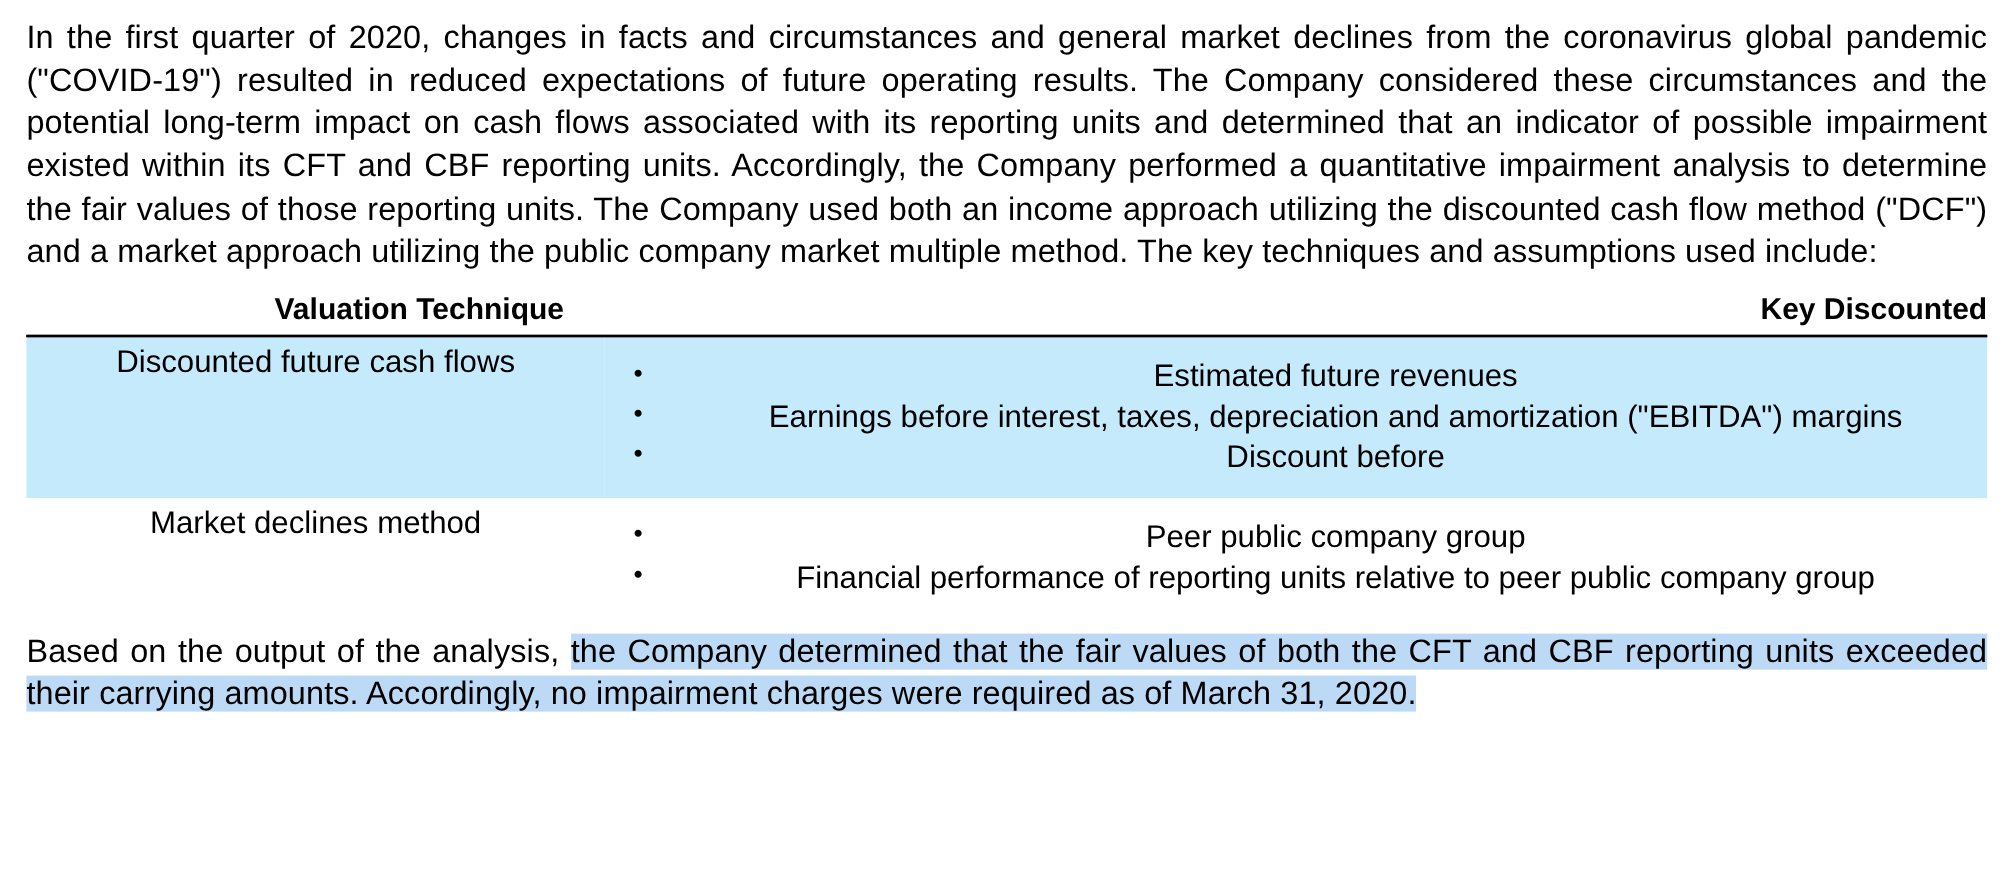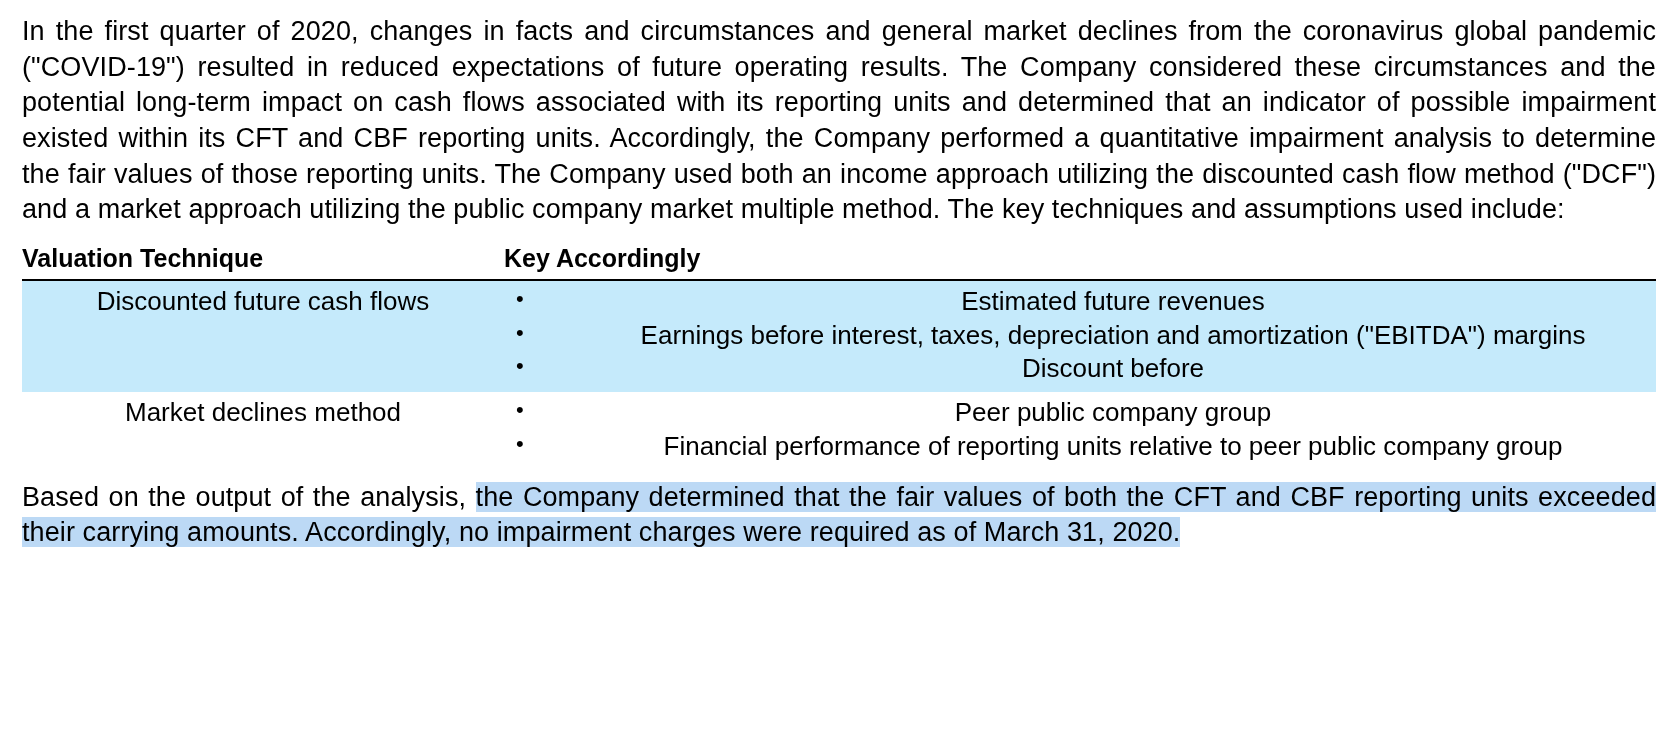--- a/index.html
+++ b/index.html
@@ -36,21 +36,21 @@
     width: 100%;
     border-collapse: collapse;
     table-layout: fixed;
     margin: 0 0 10px 0;
   }
   table.assump col.c1 { width: 29.5%; }
   table.assump col.c2 { width: 70.5%; }
   table.assump th {
     font-size: 25px;
     font-weight: bold;
-    text-align: left;
+    text-align: right;
     padding: 2px 0 6px 0;
     border-bottom: 2px solid #000000;
     vertical-align: bottom;
   }
   table.assump th.h1 {
     padding-right: 34px;
   }
   table.assump td {
     font-size: 26px;
     vertical-align: top;
@@ -60,21 +60,21 @@
   }
   td.tech {
     padding-left: 2px;
     padding-top: 7px;
   }
   .hl-row td {
     background: #c5eafb;
   }
   ul.bullets {
     list-style: none;
-    margin: 0;
+    margin: 12px;
     padding: 0;
   }
   ul.bullets li {
     position: relative;
     padding-left: 66px;
     line-height: 1.26;
     margin: 0 0 1px 0;
   }
   ul.bullets li::before {
     content: "\2022";
@@ -100,21 +100,21 @@
   <p class="para para-intro">In the first quarter of 2020, changes in facts and circumstances and general market declines from the coronavirus global pandemic ("COVID-19") resulted in reduced expectations of future operating results. The Company considered these circumstances and the potential long-term impact on cash flows associated with its reporting units and determined that an indicator of possible impairment existed within its CFT and CBF reporting units. Accordingly, the Company performed a quantitative impairment analysis to determine the fair values of those reporting units. The Company used both an income approach utilizing the discounted cash flow method ("DCF") and a market approach utilizing the public company market multiple method. The key techniques and assumptions used include:</p>
 
   <table class="assump">
     <colgroup>
         <col class="c1">
         <col class="c2">
       </colgroup>
     <thead>
       <tr>
         <th class="h1">Valuation Technique</th>
-        <th class="h2">Key Accordingly</th>
+        <th class="h2">Key Discounted</th>
       </tr>
     </thead>
     <tbody>
       <tr class="hl-row">
         <td class="tech">Discounted future cash flows</td>
         <td>
           <ul class="bullets">
             <li>Estimated future revenues</li>
             <li>Earnings before interest, taxes, depreciation and amortization ("EBITDA") margins</li>
             <li>Discount before</li>

